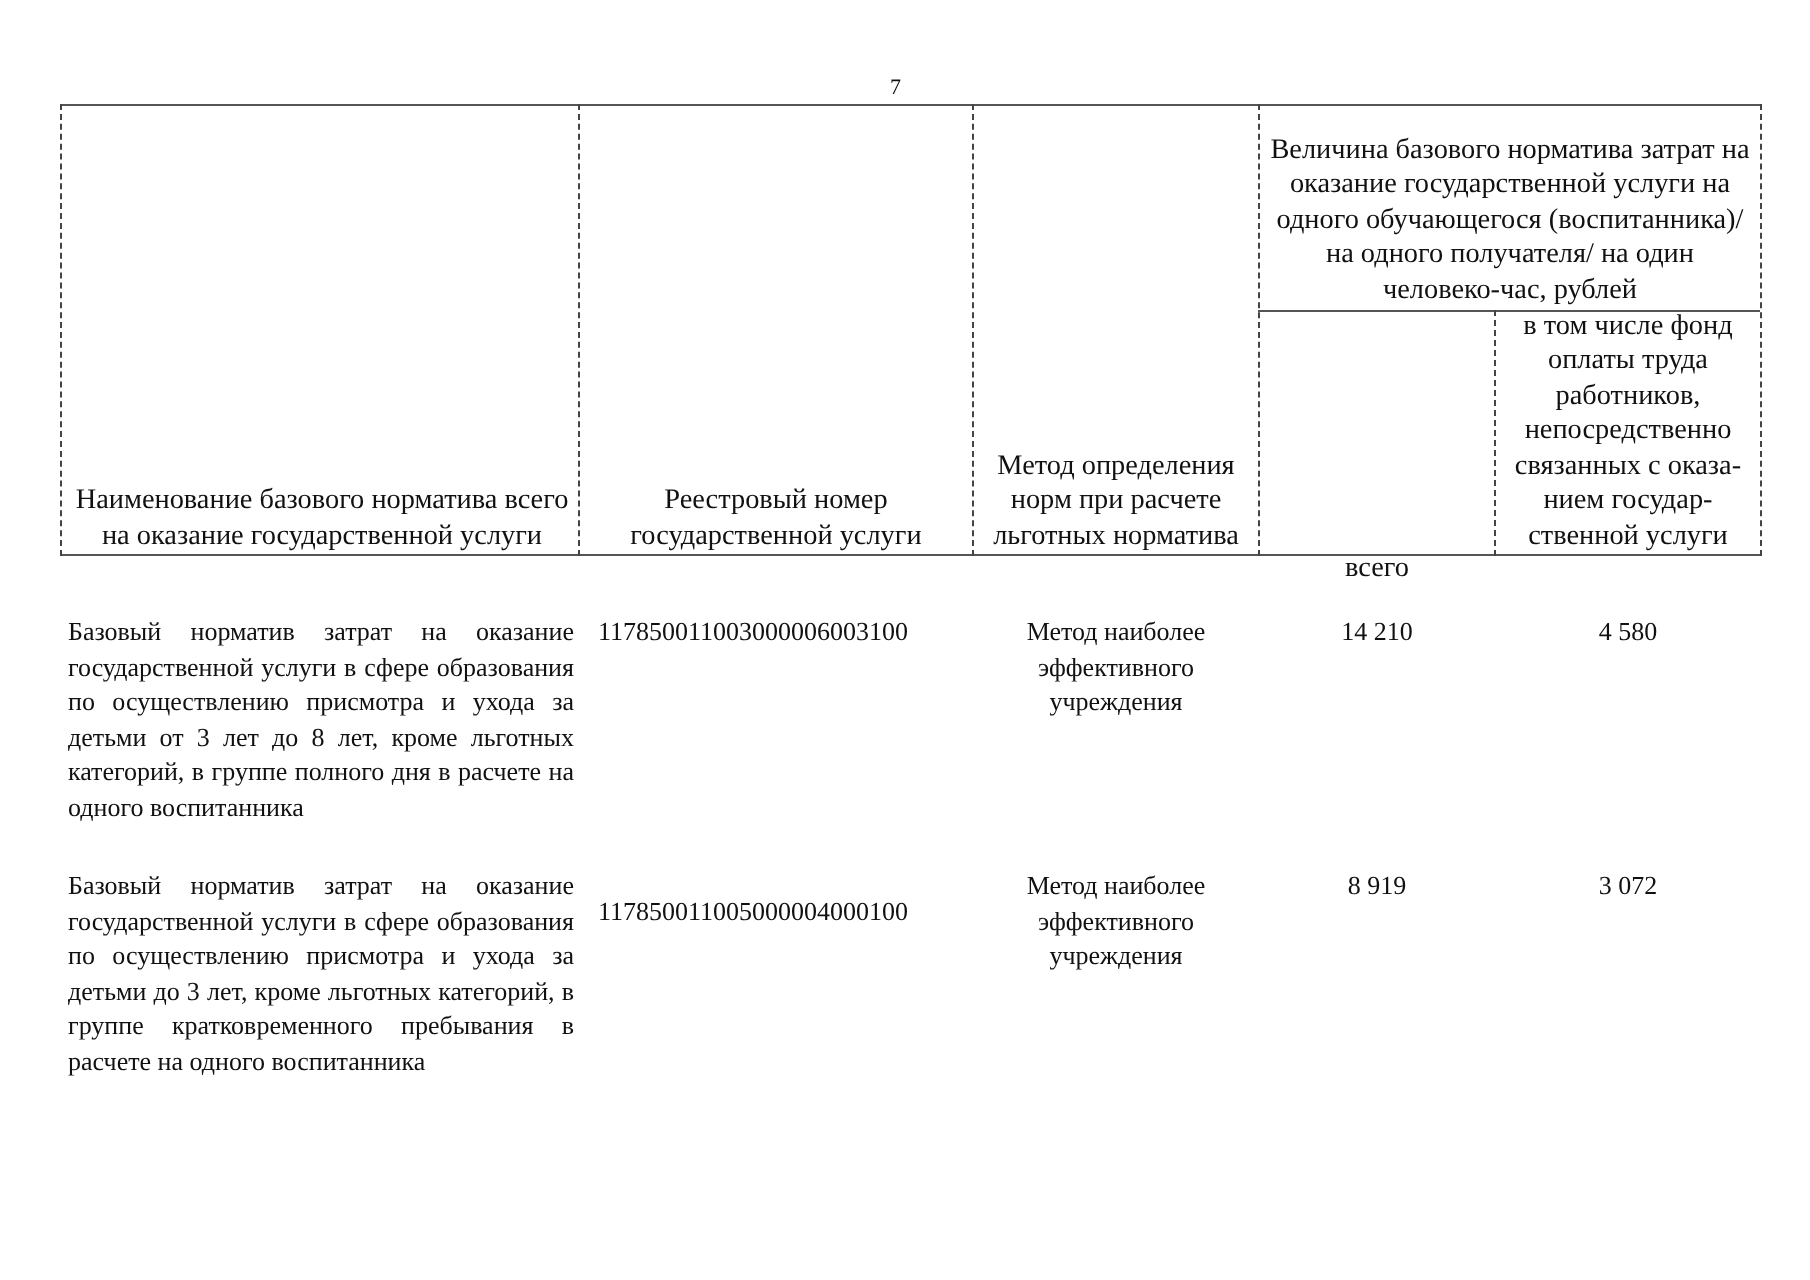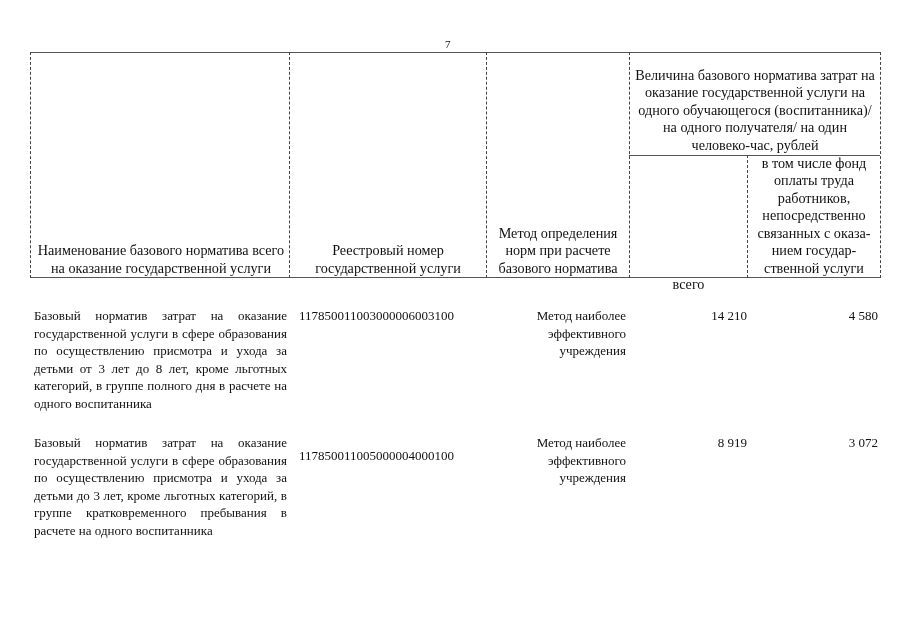--- a/index.html
+++ b/index.html
@@ -4,21 +4,21 @@
 <style>
   html, body { margin:0; padding:0; background:#fff; }
   body { width:905px; height:640px; position:relative; overflow:hidden;
          font-family:"Liberation Serif", "DejaVu Serif", serif; color:#111; }
   .page-num { position:absolute; left:445px; top:38px; font-size:11px; }
   .hdr { position:absolute; border-color:#555; border-style:solid; border-width:0; box-sizing:border-box;
          display:flex; align-items:flex-end; justify-content:center; text-align:center;
          font-size:14.2px; line-height:17.5px; }
   .cell { position:absolute; font-size:13px; line-height:17.5px;margin-top:27px; }
   .justify { text-align:justify; text-align-last:left; }
-  .center { text-align:right; }
+  .center { text-align:center; }
   .hline { position:absolute; height:0; border-top:1px solid #555; }
   .vline { position:absolute; width:0; border-left:1px dashed #444; }
 </style>
 </head>
 <body>
 
 <div class="page-num">7</div>
 
 <div class="hline" style="left:30px; top:52px; width:850px;"></div>
 <div class="hline" style="left:629px; top:155px; width:251px;"></div>
@@ -30,21 +30,21 @@
 <div class="vline" style="left:747px; top:155px; height:123px;"></div>
 <div class="vline" style="left:880px; top:52px; height:226px;"></div>
 
 <div class="hdr" style="left:36px; top:52px; width:250px; height:225px;">
   <span>Наименование базового норматива всего на оказание государственной услуги</span>
 </div>
 <div class="hdr" style="left:295px; top:52px; width:186px; height:225px;">
   <span>Реестровый номер государственной услуги</span>
 </div>
 <div class="hdr" style="left:489px; top:52px; width:138px; height:225px;">
-  <span>Метод определения норм при расчете базового норматива</span>
+  <span>Метод определения норм при расчете льготных норматива</span>
 </div>
 <div class="hdr" style="left:632px; top:54px; width:246px; height:100px;">
   <span>Величина базового норматива затрат на оказание государственной услуги на одного обучающегося (воспитанника)/ на одного получателя/ на один человеко-час, рублей</span>
 </div>
 <div class="hdr" style="left:630px; top:172px; width:117px; height:121px;">
   <span>всего</span>
 </div>
 <div class="hdr" style="left:750px; top:156px; width:128px; height:121px; hyphens:manual;">
   <span>в том числе фонд оплаты труда работников, непосредственно связанных с оказа-нием государ-ственной услуги</span>
 </div>

